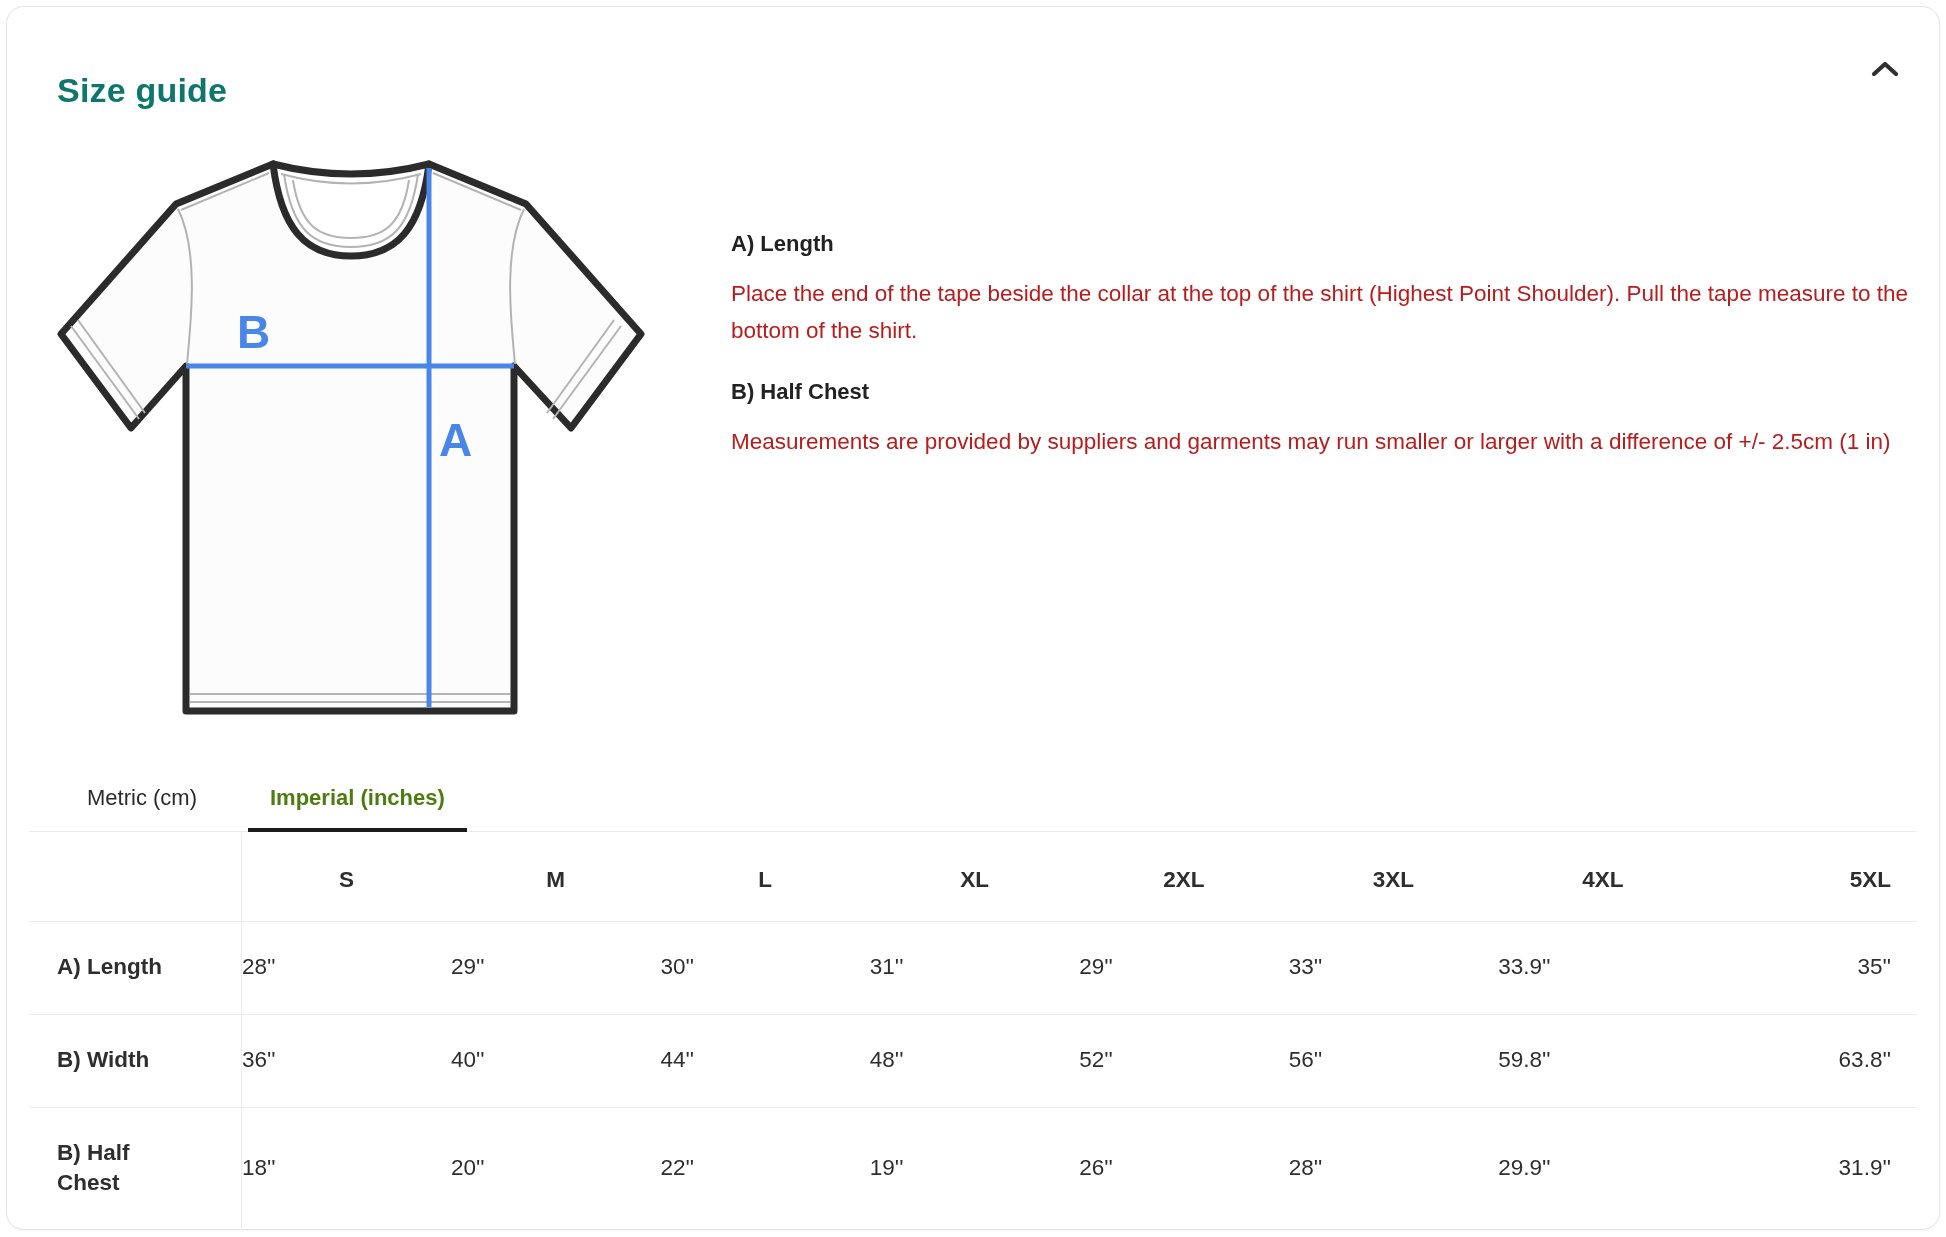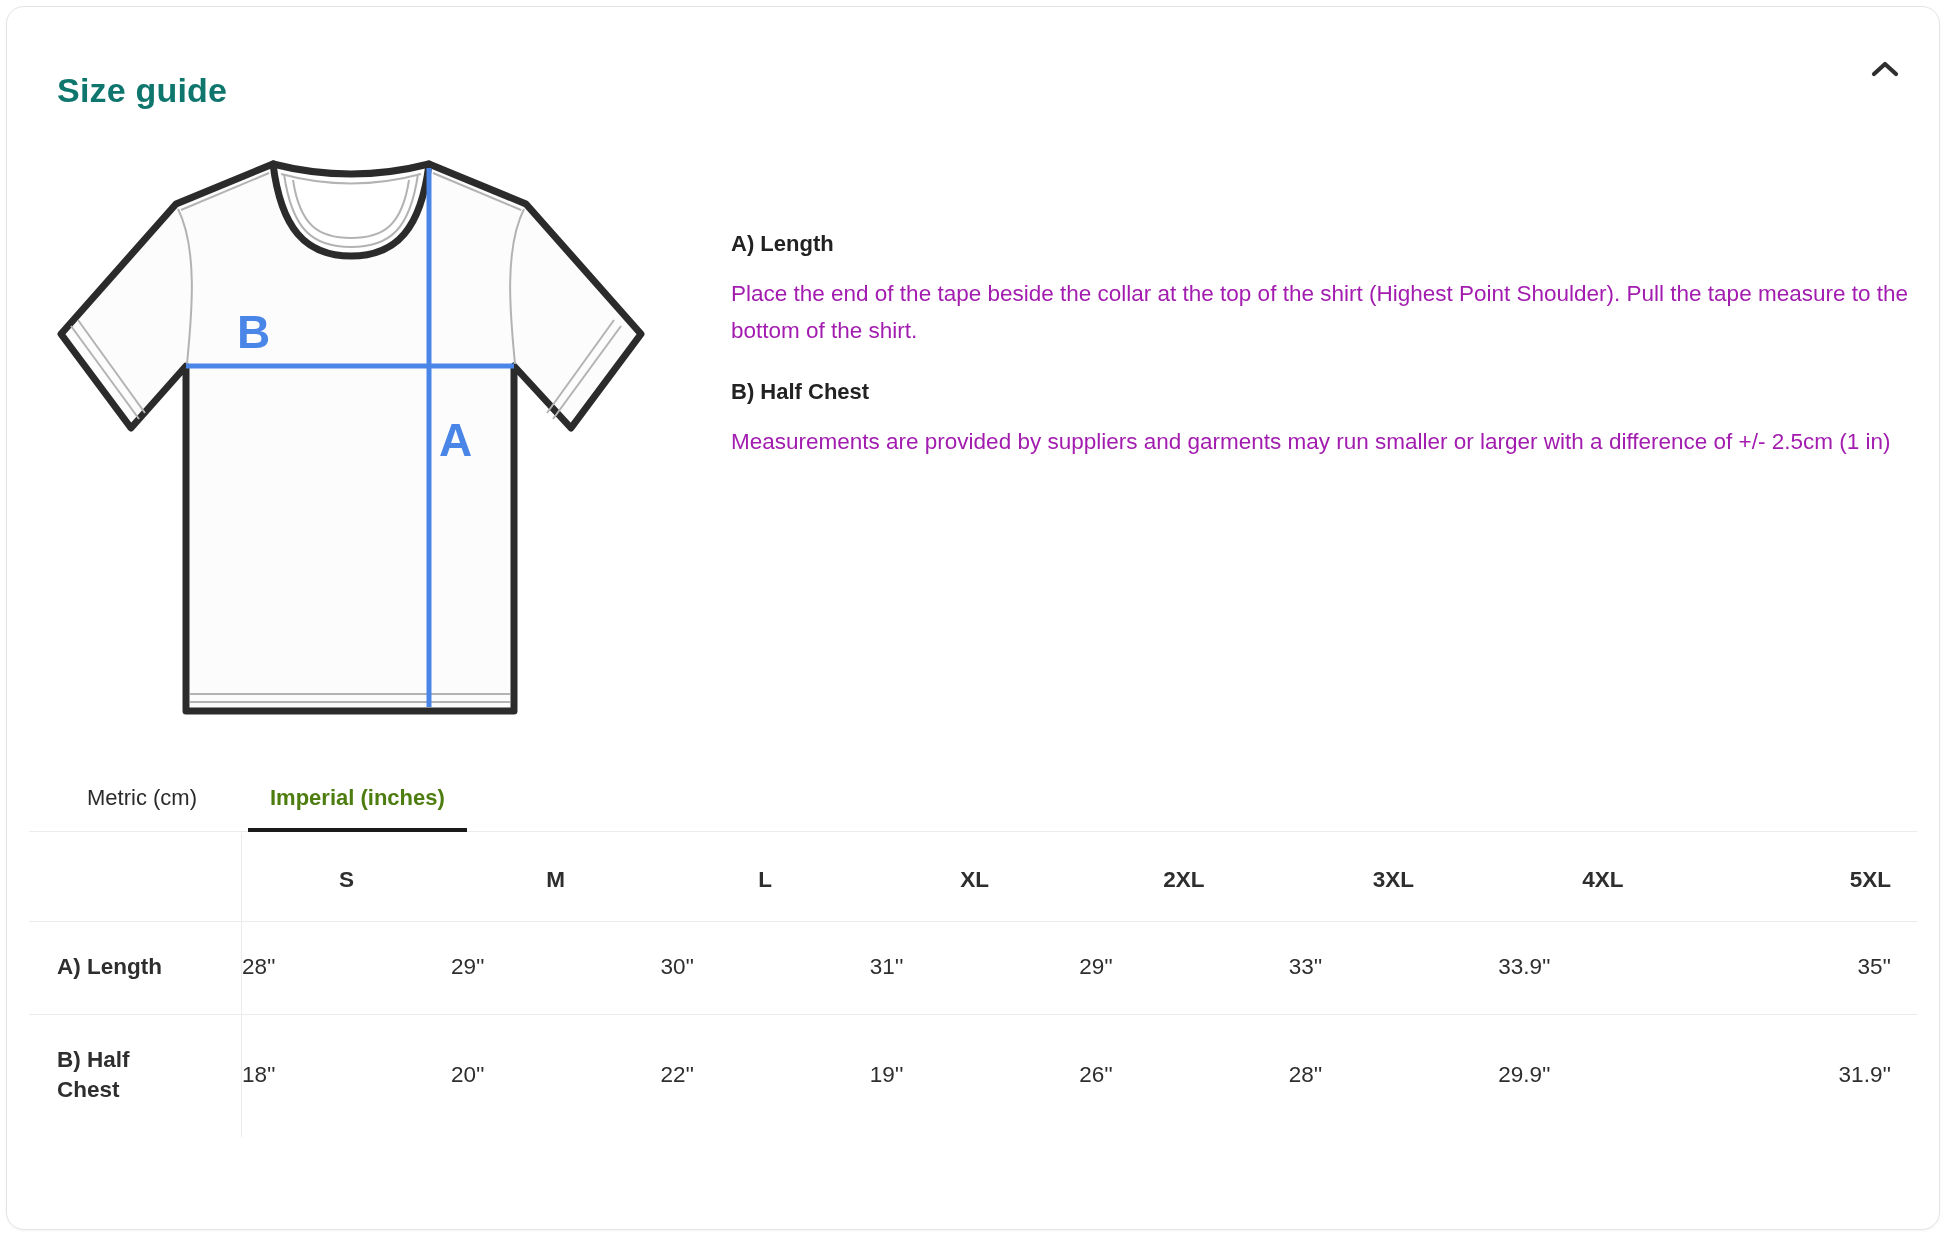--- a/index.html
+++ b/index.html
@@ -22,21 +22,21 @@
     background:none;border:none;cursor:pointer;display:flex;
     align-items:center;justify-content:center;padding:0;
   }
   .diagram{position:absolute;left:34px;top:119px;}
   .instructions{position:absolute;left:724px;top:224px;width:1195px;}
   .instructions h3{
     margin:0 0 18px 0;font-size:22px;font-weight:700;color:#222;
   }
   .instructions h3.second{margin-top:12px;}
   .instructions p{
-    margin:0 0 30px 0;font-size:22.5px;line-height:37px;color:#a21caf;
+    margin:0 0 30px 0;font-size:22.5px;line-height:37px;color:#b91c1c;
   }
   .tabbar{
     position:absolute;left:22px;right:22px;top:764px;
     display:flex;align-items:stretch;padding-left:36px;
     border-bottom:1px solid #ececec;
     gap:29px;
   }
   .tab{
     background:none;border:none;cursor:pointer;
     font-family:inherit;font-size:22px;color:#2b2b2b;
@@ -140,20 +140,31 @@
           <td>28''</td>
           <td>29''</td>
           <td>30''</td>
           <td>31''</td>
           <td>29''</td>
           <td>33''</td>
           <td>33.9''</td>
           <td>35''</td>
         </tr>
         <tr>
+          <th><span>B) Width</span></th>
+          <td>36''</td>
+          <td>40''</td>
+          <td>44''</td>
+          <td>48''</td>
+          <td>52''</td>
+          <td>56''</td>
+          <td>59.8''</td>
+          <td>63.8''</td>
+        </tr>
+        <tr>
           <th><span>B) Half Chest</span></th>
           <td>18''</td>
           <td>20''</td>
           <td>22''</td>
           <td>19''</td>
           <td>26''</td>
           <td>28''</td>
           <td>29.9''</td>
           <td>31.9''</td>
         </tr>

